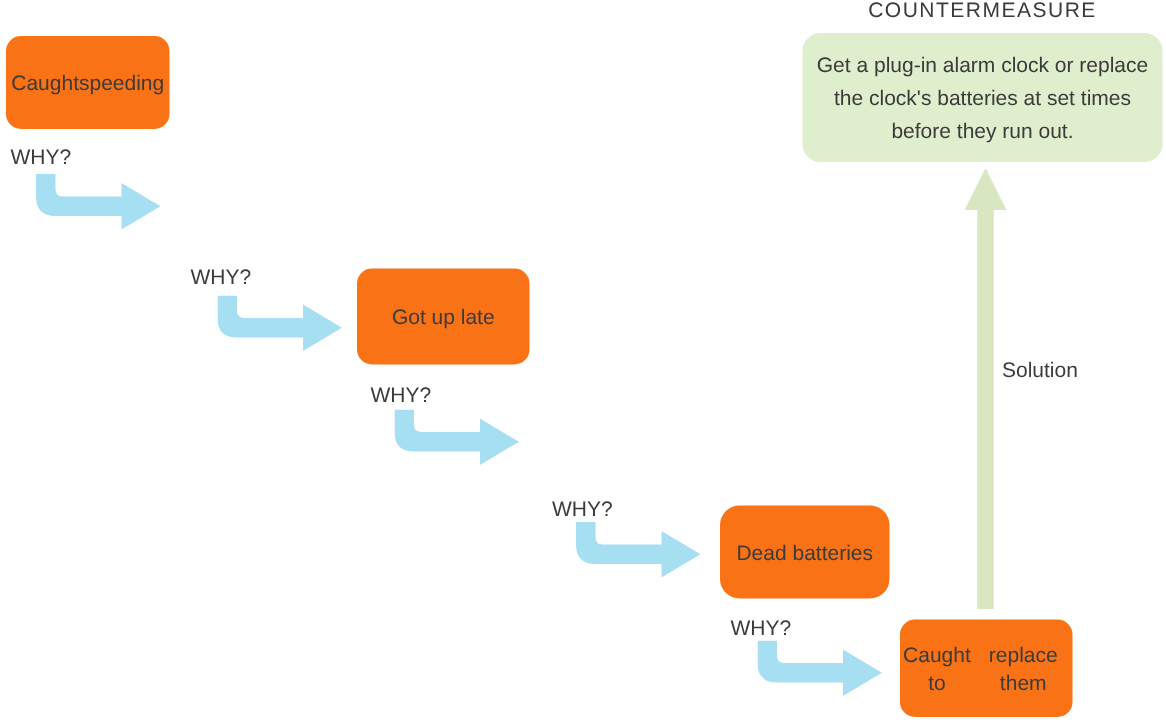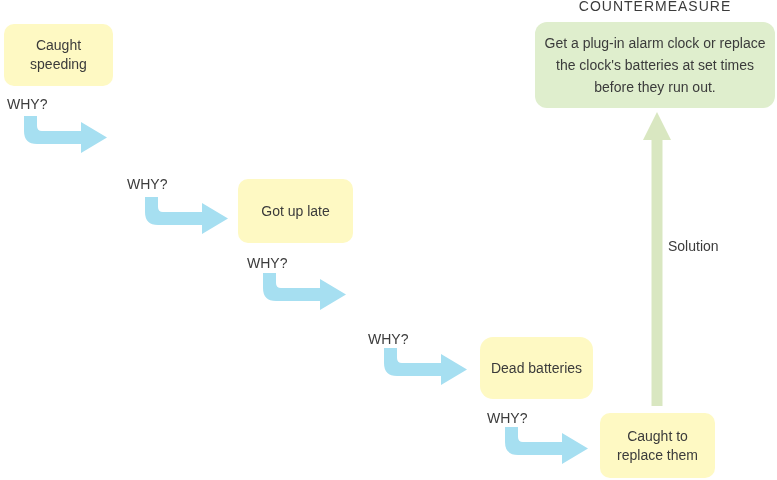--- a/index.html
+++ b/index.html
@@ -7,24 +7,24 @@
     width: 777px; height: 480px;
     background: #ffffff;
     font-family: "Liberation Sans", sans-serif;
     color: #3b3b3b;
     position: relative;
     overflow: hidden;
   }
   .canvas { position: absolute; left: 0; top: 0; width: 777px; height: 480px; }
   .node {
     position: absolute;
-    background: #fef9c3;
+    background: #f97316;
     border-radius: 10px;
     display: flex;
-    flex-direction: column;
+    flex-direction: row;
     align-items: center;
     justify-content: center;
     text-align: center;
     font-size: 14px;
     line-height: 19px;
     color: #3b3b3b;
   }
   .why {
     position: absolute;
     font-size: 14px;

